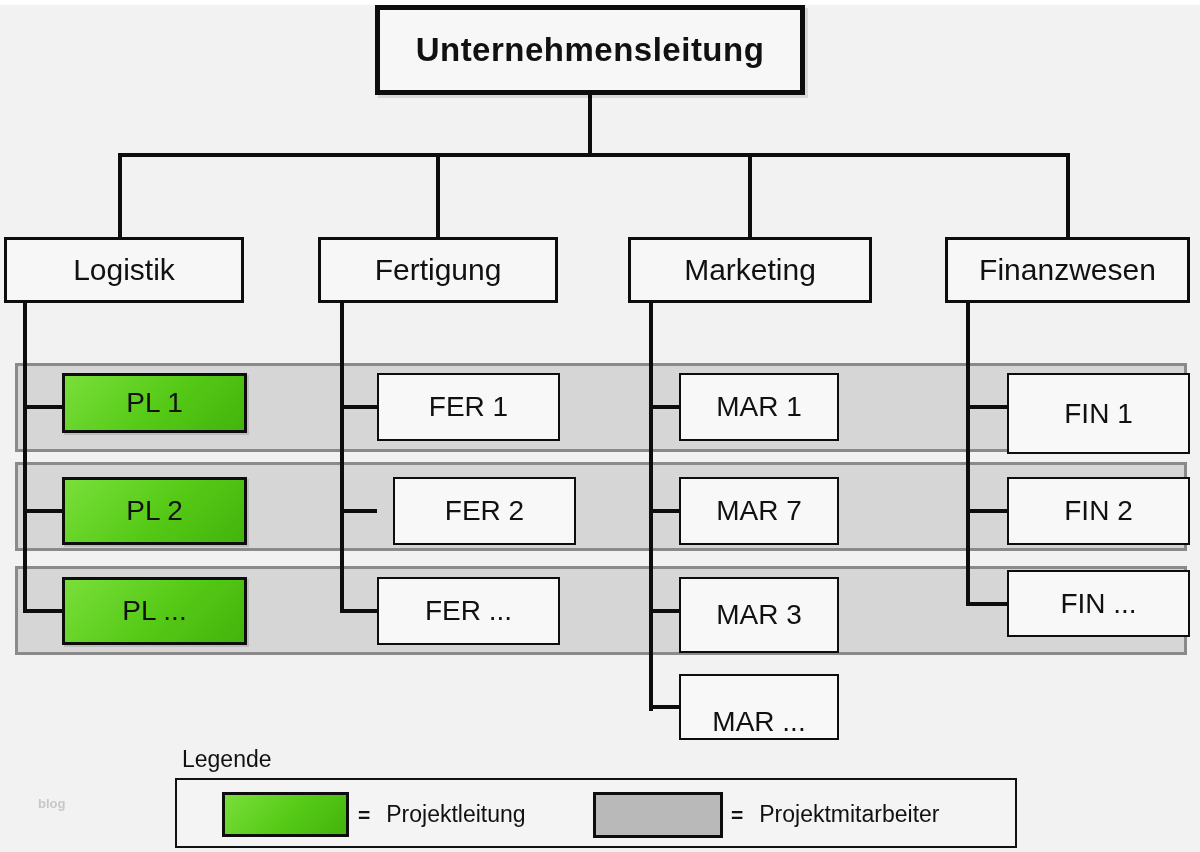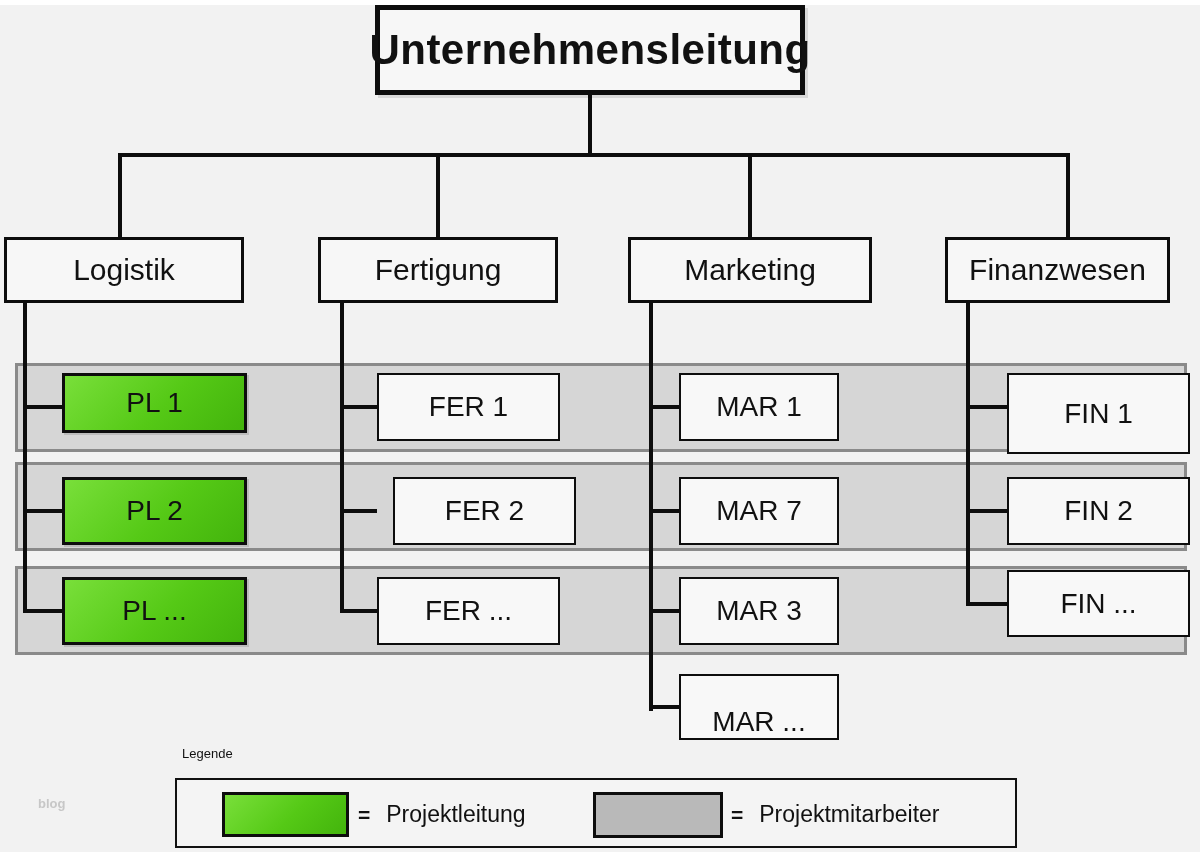--- a/index.html
+++ b/index.html
@@ -11,37 +11,37 @@
   }
   .white-strip{position:absolute;background:#ffffff;}
   
   .line{position:absolute;background:#0d0d0d;z-index:2;}
   
   .box{
     position:absolute;display:flex;align-items:center;justify-content:center;
     background:#f7f7f7;border:3px solid #0d0d0d;box-sizing:border-box;z-index:3;
   }
   .root-box{
-    border-width:5px;font-size:42px;font-weight:bold;letter-spacing:0.5px;
+    border-width:5px;font-size:33px;font-weight:bold;letter-spacing:0.5px;
     box-shadow:3px 3px 0 rgba(0,0,0,0.10);
   }
   .dept-box{font-size:30px;}
   .member-box{font-size:28px;border-width:2px;background:#f8f8f8;}
   .green-box{
     border-width:3px;
     background:linear-gradient(135deg,#79df3a 0%,#55c916 55%,#43b40c 100%);
     box-shadow:2px 2px 0 rgba(0,0,0,0.12);
   }
   
   .band{
     position:absolute;left:15px;width:1172px;height:89px;
     background:#d6d6d6;border:3px solid #8a8a8a;box-sizing:border-box;z-index:1;
   }
   
-  .legend-title{position:absolute;font-size:13px;z-index:3;}
+  .legend-title{position:absolute;font-size:23px;z-index:3;}
   .legend-box{
     position:absolute;border:2px solid #111;background:#f4f4f4;
     box-sizing:border-box;z-index:3;
   }
   .swatch{position:absolute;border:3px solid #0d0d0d;box-sizing:border-box;z-index:4;}
   .swatch-green{background:linear-gradient(135deg,#79df3a 0%,#55c916 55%,#43b40c 100%);}
   .swatch-gray{background:#b9b9b9;}
   .legend-text{
     position:absolute;height:45px;display:flex;align-items:center;
     font-size:23px;z-index:4;white-space:nowrap;
@@ -96,21 +96,21 @@
 
   <div class="box dept-box" style="left:4px;top:237px;width:240px;height:66px;">
     <span>Logistik</span>
   </div>
   <div class="box dept-box" style="left:318px;top:237px;width:240px;height:66px;">
     <span>Fertigung</span>
   </div>
   <div class="box dept-box" style="left:628px;top:237px;width:244px;height:66px;">
     <span>Marketing</span>
   </div>
-  <div class="box dept-box" style="left:945px;top:237px;width:225px;height:66px;">
+  <div class="box dept-box" style="left:945px;top:237px;width:245px;height:66px;">
     <span>Finanzwesen</span>
   </div>
 
   <div class="box member-box green-box" style="left:62px;top:373px;width:185px;height:60px;">
     <span>PL 1</span>
   </div>
   <div class="box member-box green-box" style="left:62px;top:477px;width:185px;height:68px;">
     <span>PL 2</span>
   </div>
   <div class="box member-box green-box" style="left:62px;top:577px;width:185px;height:68px;">
@@ -126,21 +126,21 @@
   <div class="box member-box" style="left:377px;top:577px;width:183px;height:68px;">
     <span>FER ...</span>
   </div>
 
   <div class="box member-box" style="left:679px;top:373px;width:160px;height:68px;">
     <span>MAR 1</span>
   </div>
   <div class="box member-box" style="left:679px;top:477px;width:160px;height:68px;">
     <span>MAR 7</span>
   </div>
-  <div class="box member-box" style="left:679px;top:577px;width:160px;height:68px;">
+  <div class="box member-box" style="left:679px;top:577px;width:160px;height:76px;">
     <span>MAR 3</span>
   </div>
   <div class="box member-box" style="left:679px;top:674px;width:160px;height:66px;align-items:flex-end;">
     <span>MAR ...</span>
   </div>
 
   <div class="box member-box" style="left:1007px;top:373px;width:183px;height:81px;">
     <span>FIN 1</span>
   </div>
   <div class="box member-box" style="left:1007px;top:477px;width:183px;height:68px;">

